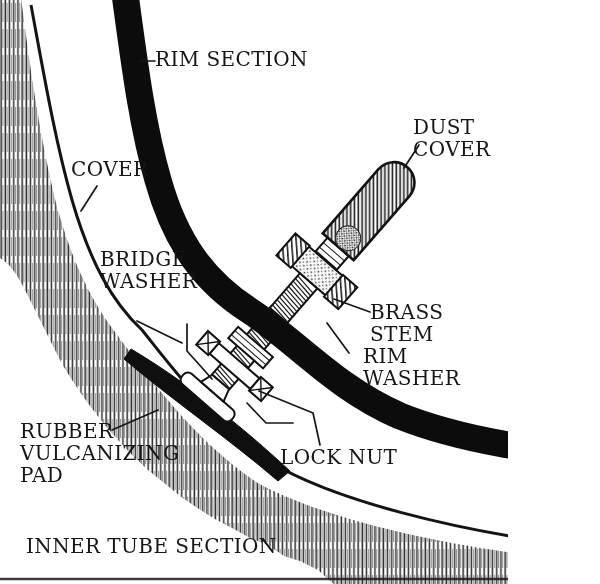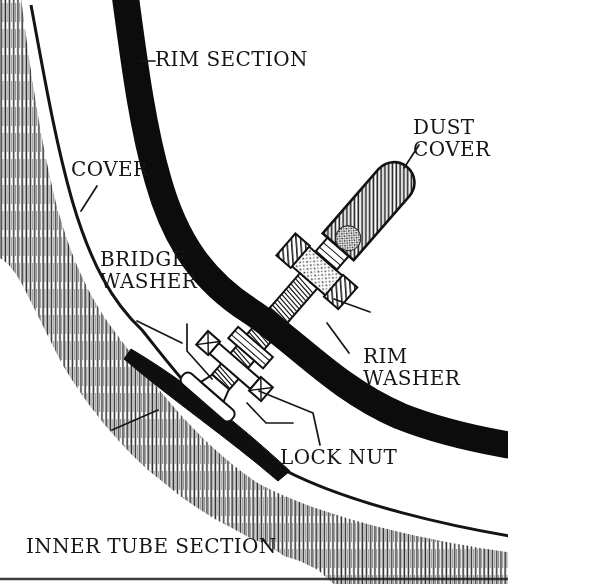--- a/index.html
+++ b/index.html
@@ -121,17 +121,21 @@
 
   <line x1="0" y1="579" x2="600" y2="579" stroke="#1c1c1c" stroke-width="2.4" opacity="0.85"></line>
   <line x1="598.5" y1="248" x2="598.5" y2="584" stroke="#1c1c1c" stroke-width="2.4" opacity="0.8"></line>
 </svg>
 
   <div class="lbl" style="left:155px;top:48px;">RIM SECTION</div>
   <div class="lbl" style="left:413px;top:116px;">DUST COVER</div>
   <div class="lbl" style="left:71px;top:158px;">COVER</div>
   <div class="lbl" style="left:100px;top:248px;">BRIDGE
 WASHER</div>
+  <div class="lbl" style="left:370px;top:301px;">BRASS STEM</div>
   <div class="lbl" style="left:363px;top:345px;">RIM WASHER</div>
+  <div class="lbl" style="left:20px;top:420px;">RUBBER
+VULCANIZING
+PAD</div>
   <div class="lbl" style="left:280px;top:446px;">LOCK NUT</div>
   <div class="lbl" style="left:26px;top:535px;">INNER TUBE SECTION</div>
 
 </div>
 
 </body></html>

